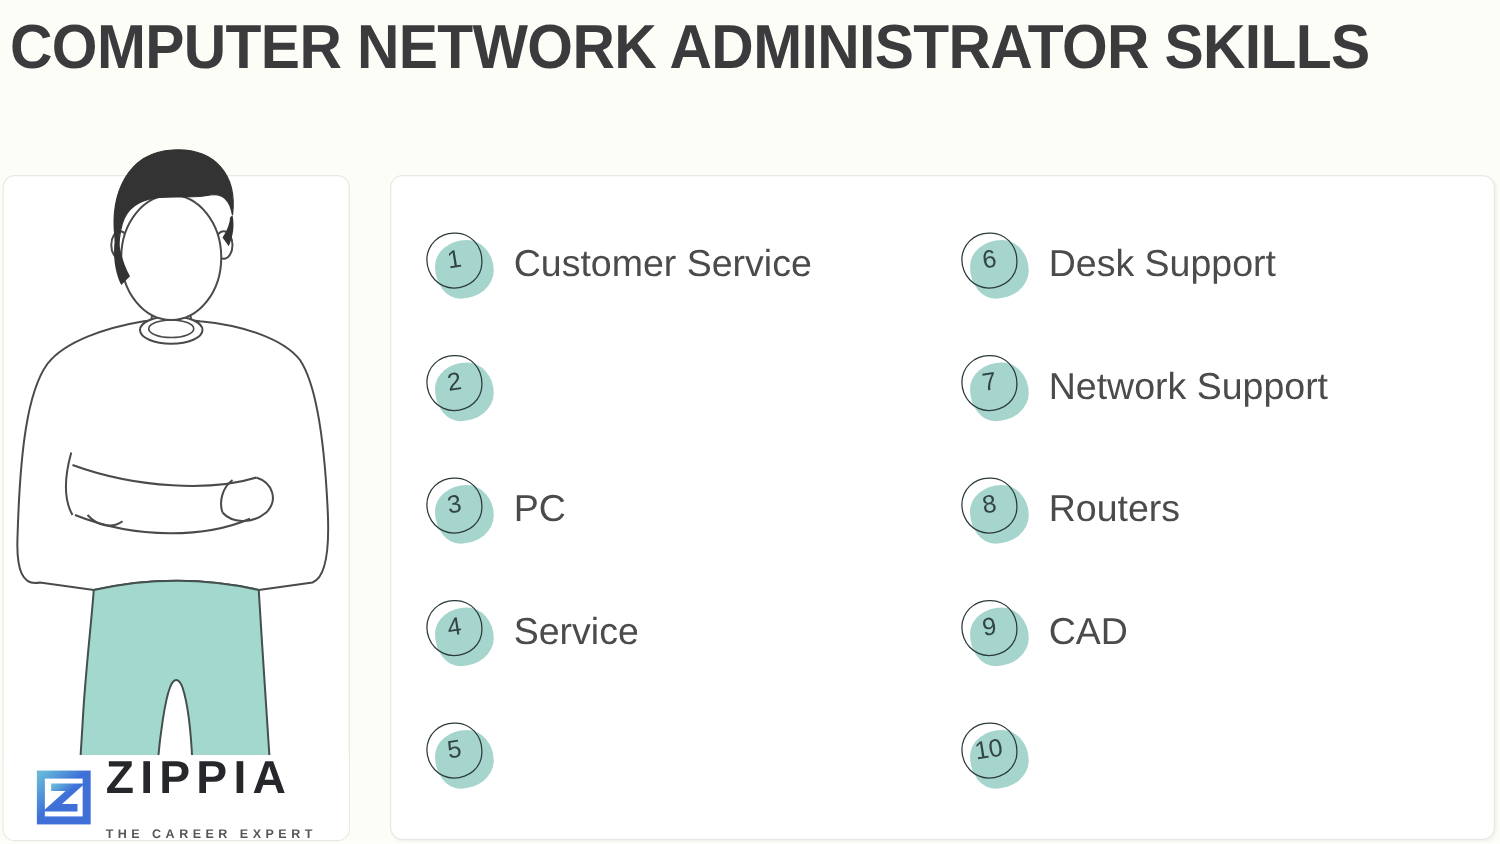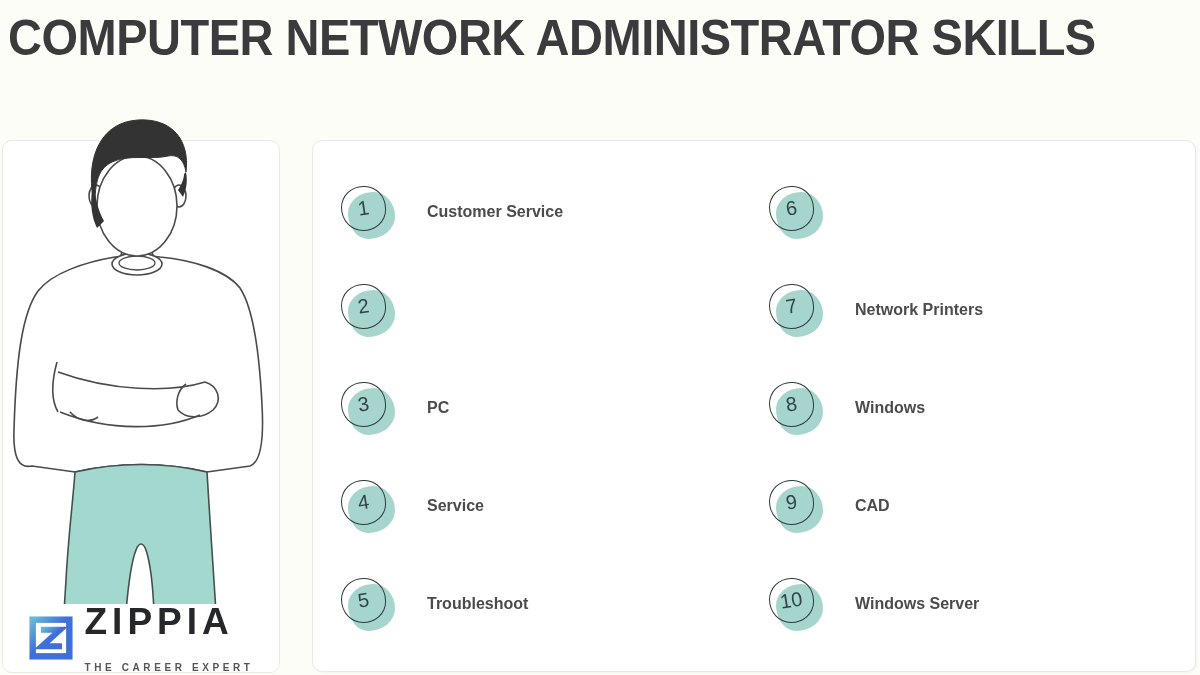--- a/index.html
+++ b/index.html
@@ -108,24 +108,23 @@
     align-items: center;
     justify-content: center;
   }
   .badge-number {
     font-size: 20px;
     color: #334447;
     transform: rotate(-9deg);
   }
 
   .skill-label {
-    margin-left: 32px;
-    font-size: 16px;
+    margin-left: 16px;
+    font-size: 30px;
     color: #4b4b4d;
-    font-weight: bold;
   }
 </style>
 </head>
 <body>
 
 <h1 class="page-title">COMPUTER NETWORK ADMINISTRATOR SKILLS</h1>
 
 <div class="card left-card"></div>
 
 <div class="person-wrap">
@@ -215,64 +214,63 @@
       </div>
       <div class="skill-label">Service</div>
     </div>
     <div class="skill-item">
       <div class="badge">
         <span class="badge-blob"></span>
         <span class="badge-circle">
             <span class="badge-number">5</span>
           </span>
       </div>
-      <div class="skill-label">Troubleshoot</div>
     </div>
   </div>
 
   <div class="skills-col col-right">
     <div class="skill-item">
       <div class="badge">
         <span class="badge-blob"></span>
         <span class="badge-circle">
             <span class="badge-number">6</span>
           </span>
       </div>
+      <div class="skill-label">Desk Support</div>
     </div>
     <div class="skill-item">
       <div class="badge">
         <span class="badge-blob"></span>
         <span class="badge-circle">
             <span class="badge-number">7</span>
           </span>
       </div>
-      <div class="skill-label">Network Printers</div>
+      <div class="skill-label">Network Support</div>
     </div>
     <div class="skill-item">
       <div class="badge">
         <span class="badge-blob"></span>
         <span class="badge-circle">
             <span class="badge-number">8</span>
           </span>
       </div>
-      <div class="skill-label">Windows</div>
+      <div class="skill-label">Routers</div>
     </div>
     <div class="skill-item">
       <div class="badge">
         <span class="badge-blob"></span>
         <span class="badge-circle">
             <span class="badge-number">9</span>
           </span>
       </div>
       <div class="skill-label">CAD</div>
     </div>
     <div class="skill-item">
       <div class="badge">
         <span class="badge-blob"></span>
         <span class="badge-circle">
             <span class="badge-number">10</span>
           </span>
       </div>
-      <div class="skill-label">Windows Server</div>
     </div>
   </div>
 
 </div>
 
 </body></html>

